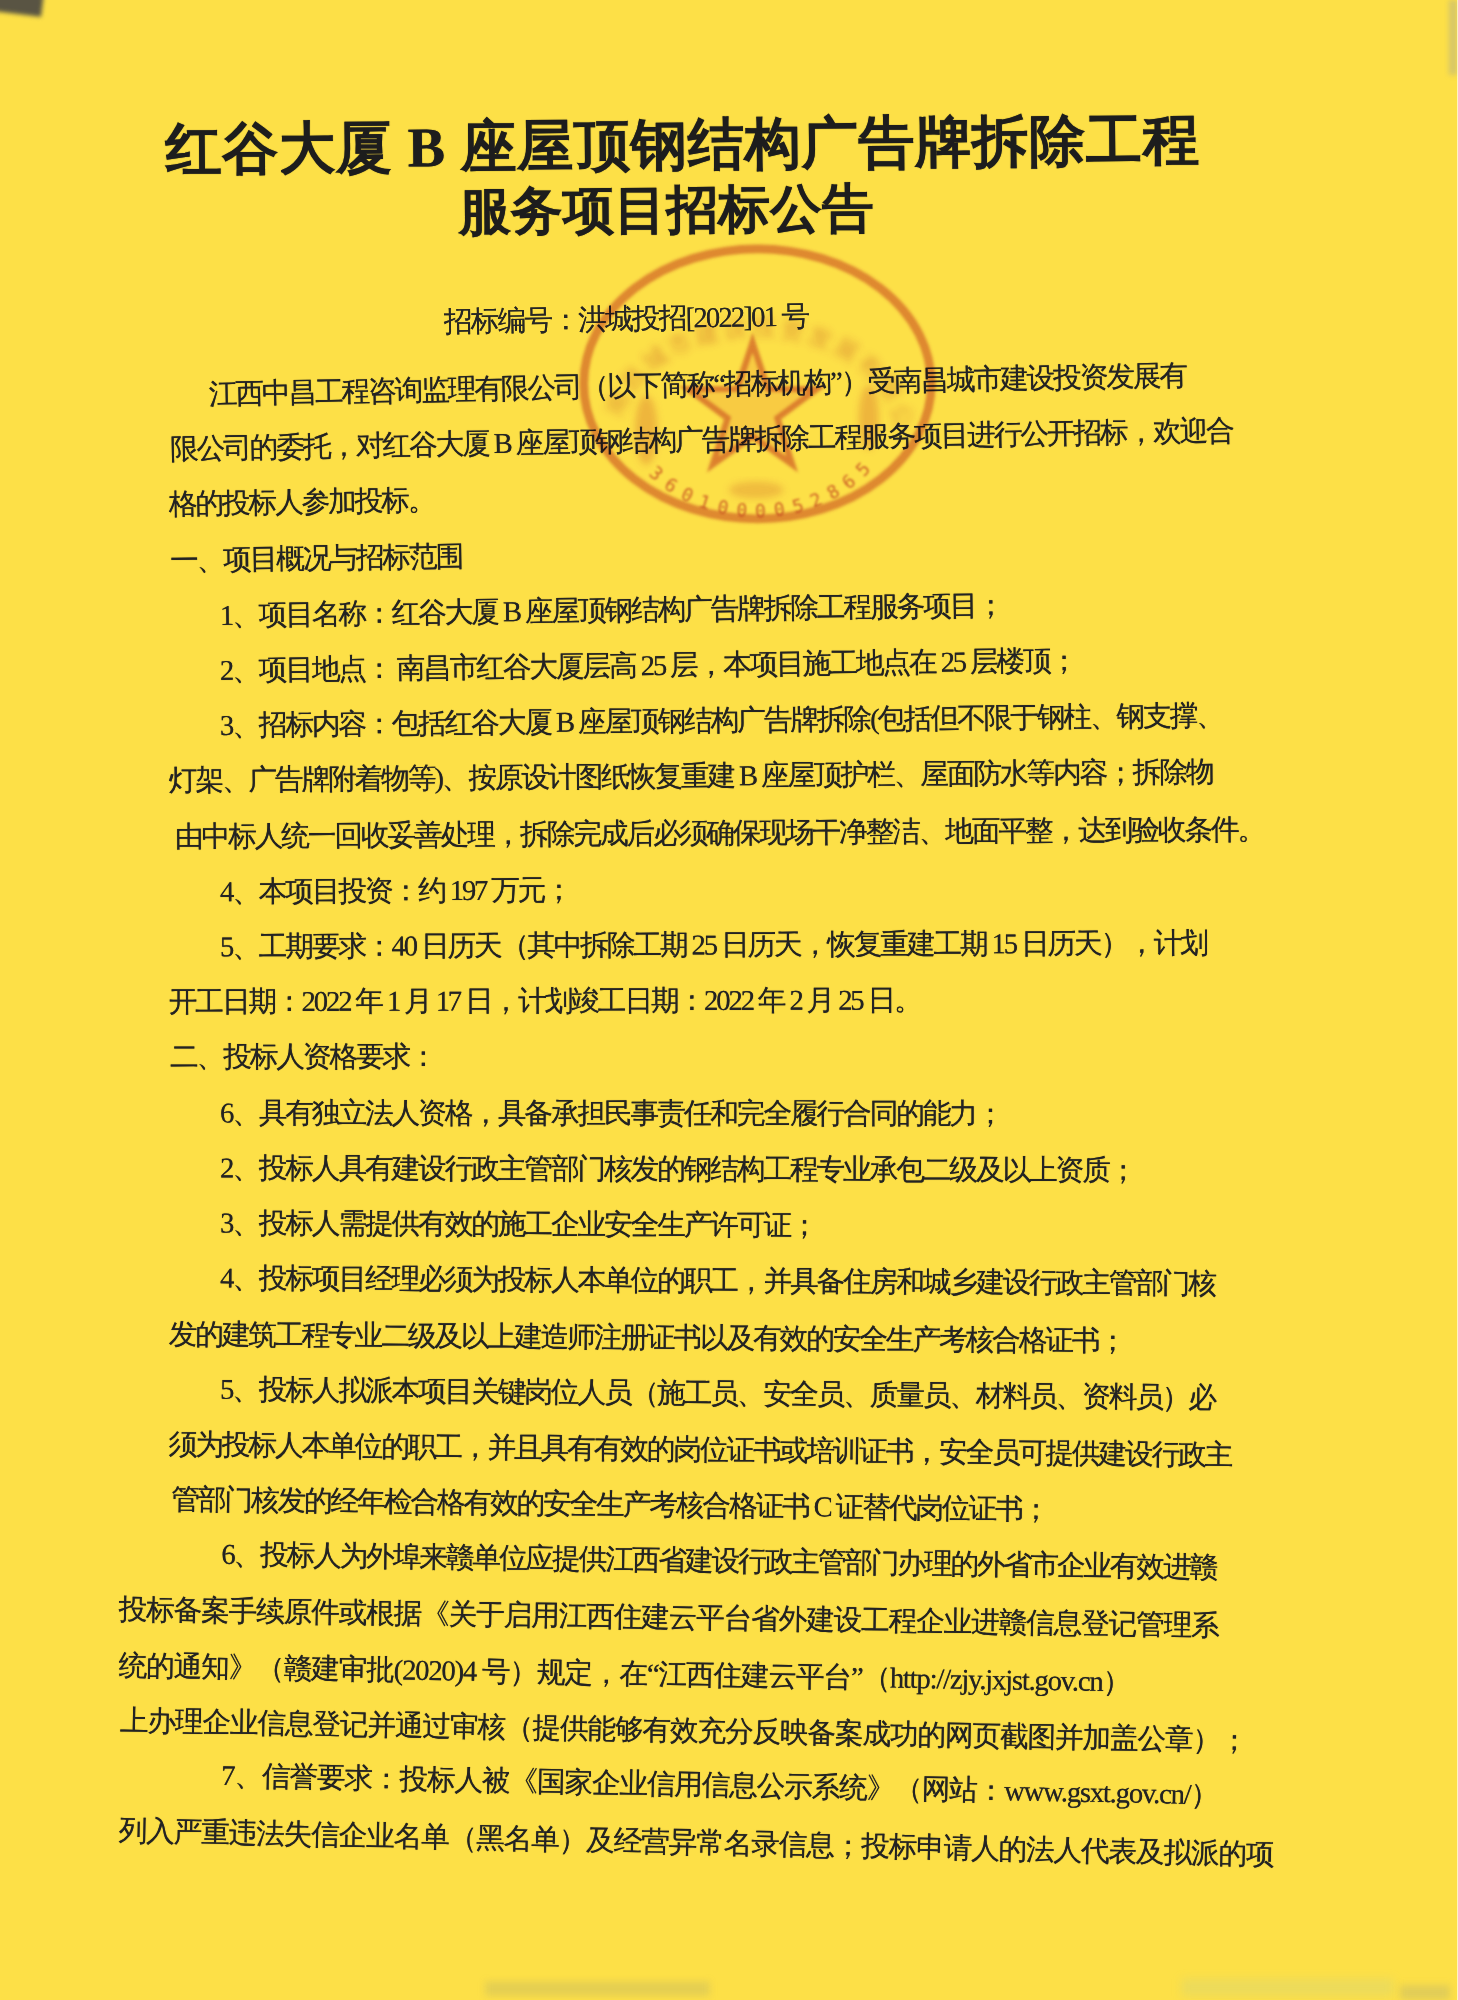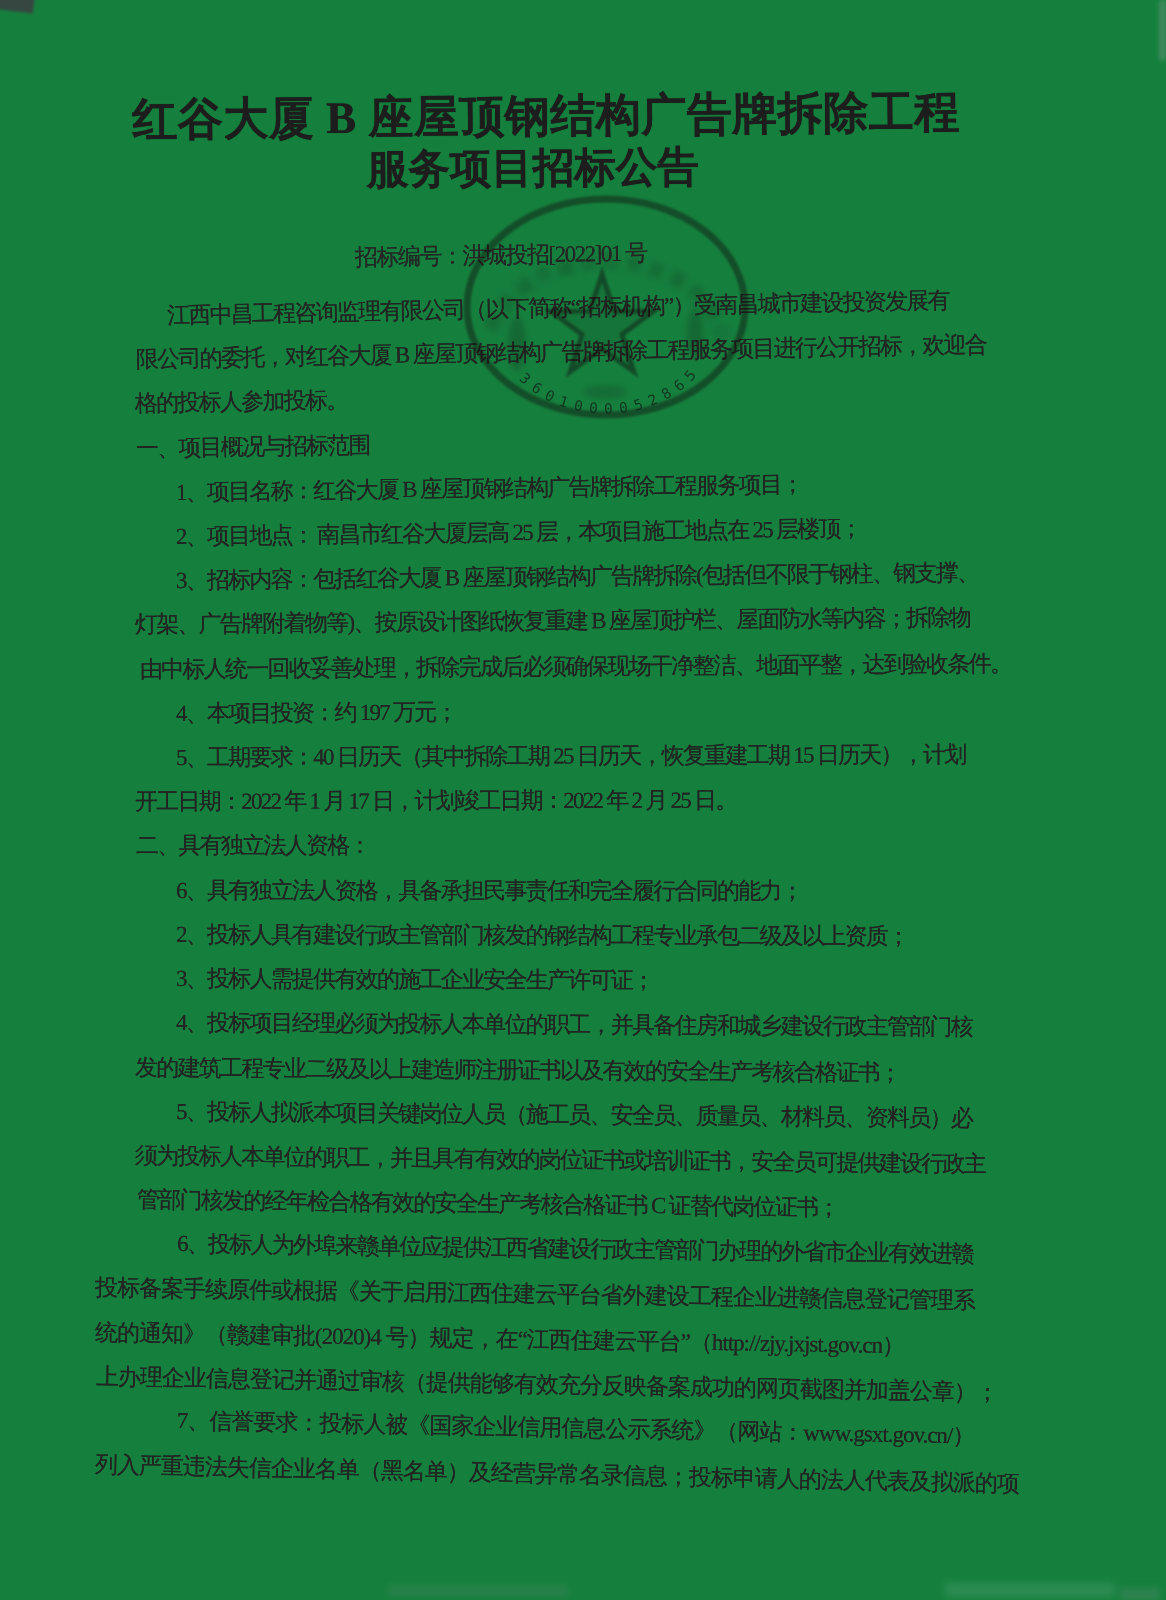--- a/index.html
+++ b/index.html
@@ -1,19 +1,19 @@
 <!DOCTYPE html>
 <html><head>
 <meta charset="utf-8">
 <style>
   html,body{margin:0;padding:0;background:#ffffff;}
   .page{
     position:relative;
     width:1166px;height:1600px;
-    background:#15803d;
+    background:#fde047;
     overflow:hidden;
     font-family:"Liberation Serif","DejaVu Serif",serif;
     color:#232323;
   }
   
   .title{
     position:absolute;left:56px;width:980px;
     text-align:center;font-weight:700;color:#1d1d1d;
     white-space:nowrap;transform-origin:50% 50%;
     text-shadow:0 0 .7px rgba(20,20,20,.85);
@@ -90,21 +90,21 @@
   <div class="bl l2">格的投标人参加投标。</div>
   <div class="bl l3">一、项目概况与招标范围</div>
   <div class="bl l4">1、项目名称：红谷大厦 B 座屋顶钢结构广告牌拆除工程服务项目；</div>
   <div class="bl l5">2、项目地点： 南昌市红谷大厦层高 25 层，本项目施工地点在 25 层楼顶；</div>
   <div class="bl l6">3、招标内容：包括红谷大厦 B 座屋顶钢结构广告牌拆除(包括但不限于钢柱、钢支撑、</div>
   <div class="bl l7">灯架、广告牌附着物等)、按原设计图纸恢复重建 B 座屋顶护栏、屋面防水等内容；拆除物</div>
   <div class="bl l8">由中标人统一回收妥善处理，拆除完成后必须确保现场干净整洁、地面平整，达到验收条件。</div>
   <div class="bl l9">4、本项目投资：约 197 万元；</div>
   <div class="bl l10">5、工期要求：40 日历天（其中拆除工期 25 日历天，恢复重建工期 15 日历天），计划</div>
   <div class="bl l11">开工日期：2022 年 1 月 17 日，计划竣工日期：2022 年 2 月 25 日。</div>
-  <div class="bl l12">二、具有独立法人资格：</div>
+  <div class="bl l12">二、投标人资格要求：</div>
   <div class="bl l13">6、具有独立法人资格，具备承担民事责任和完全履行合同的能力；</div>
   <div class="bl l14">2、投标人具有建设行政主管部门核发的钢结构工程专业承包二级及以上资质；</div>
   <div class="bl l15">3、投标人需提供有效的施工企业安全生产许可证；</div>
   <div class="bl l16">4、投标项目经理必须为投标人本单位的职工，并具备住房和城乡建设行政主管部门核</div>
   <div class="bl l17">发的建筑工程专业二级及以上建造师注册证书以及有效的安全生产考核合格证书；</div>
   <div class="bl l18">5、投标人拟派本项目关键岗位人员（施工员、安全员、质量员、材料员、资料员）必</div>
   <div class="bl l19">须为投标人本单位的职工，并且具有有效的岗位证书或培训证书，安全员可提供建设行政主</div>
   <div class="bl l20">管部门核发的经年检合格有效的安全生产考核合格证书 C 证替代岗位证书；</div>
   <div class="bl l21">6、投标人为外埠来赣单位应提供江西省建设行政主管部门办理的外省市企业有效进赣</div>
   <div class="bl l22">投标备案手续原件或根据《关于启用江西住建云平台省外建设工程企业进赣信息登记管理系</div>

